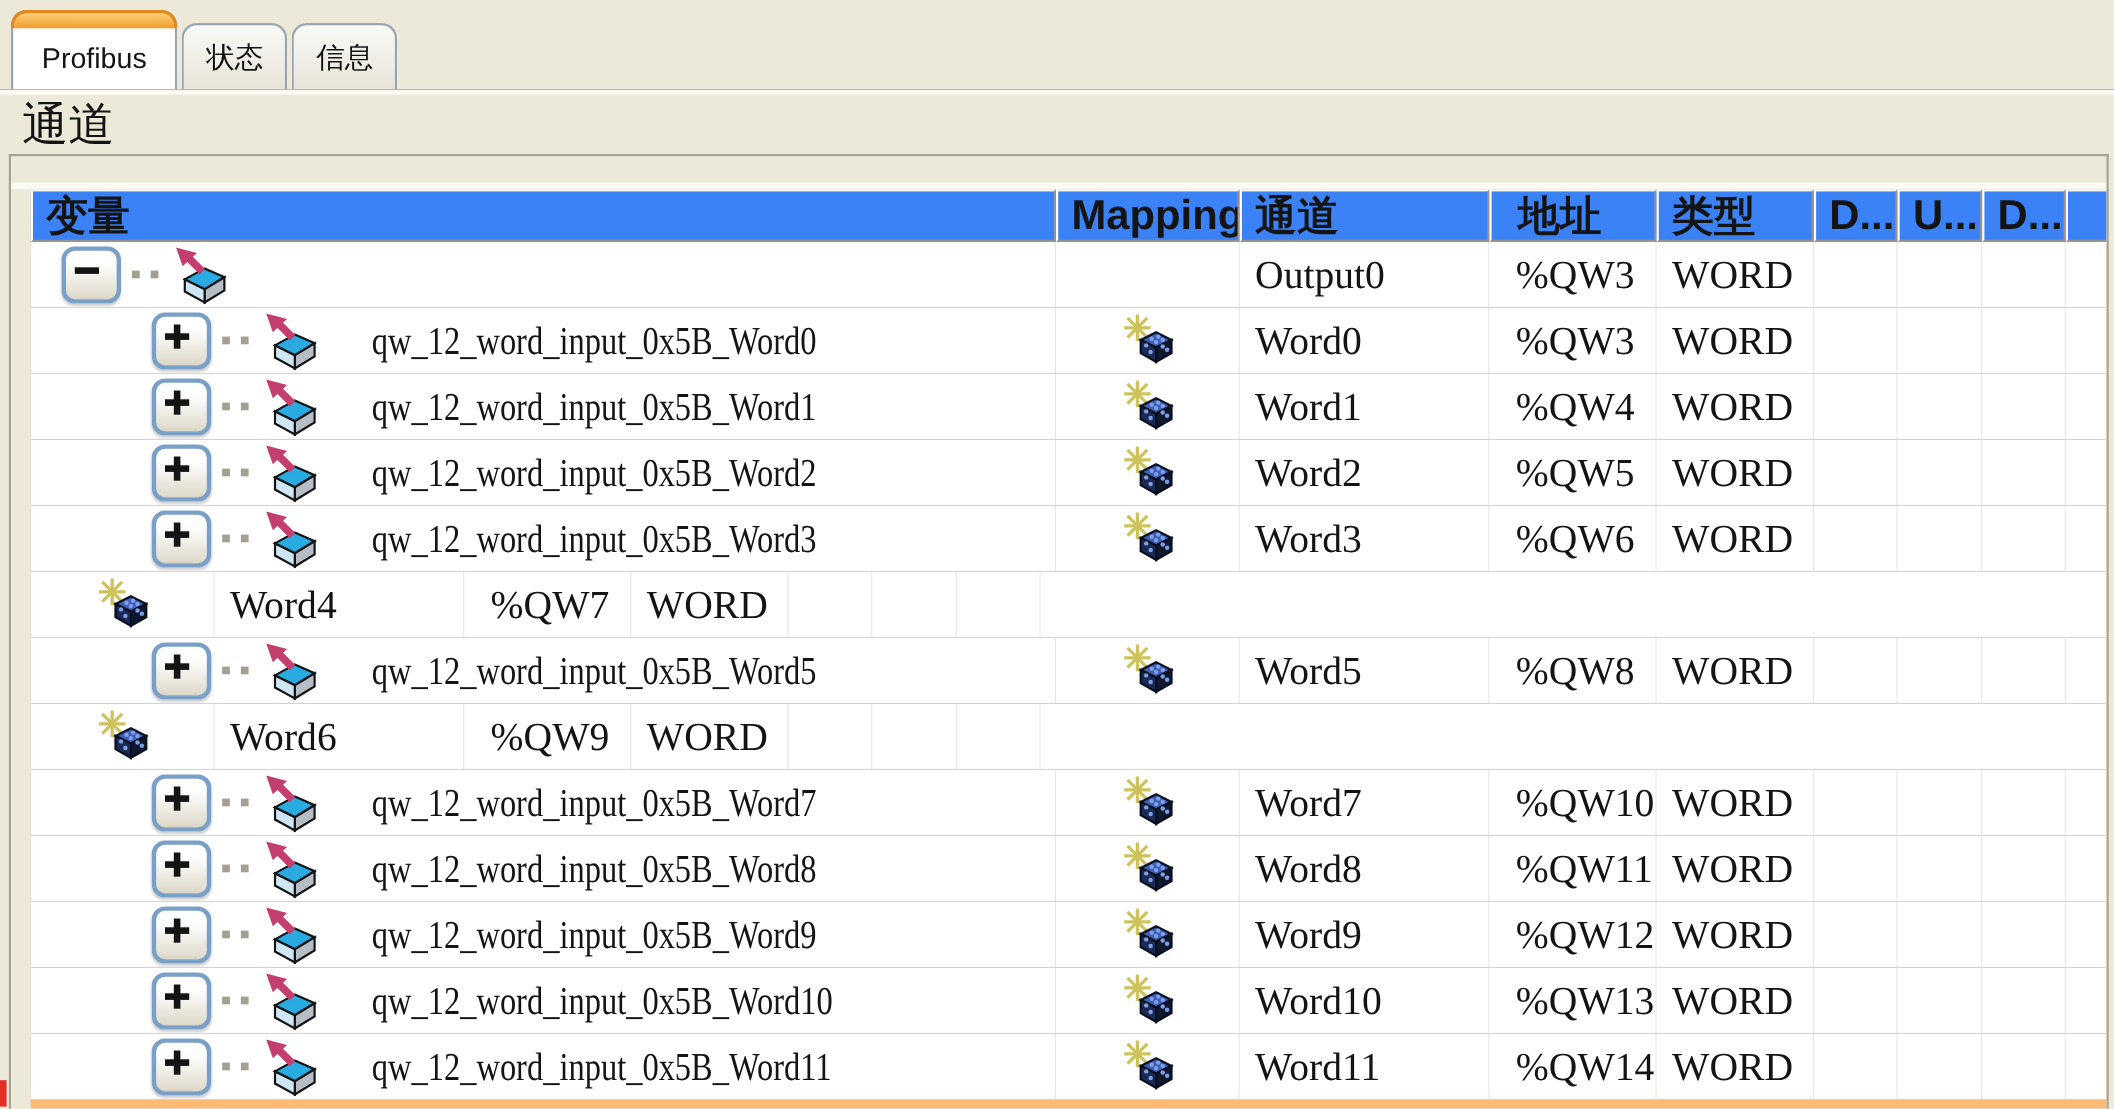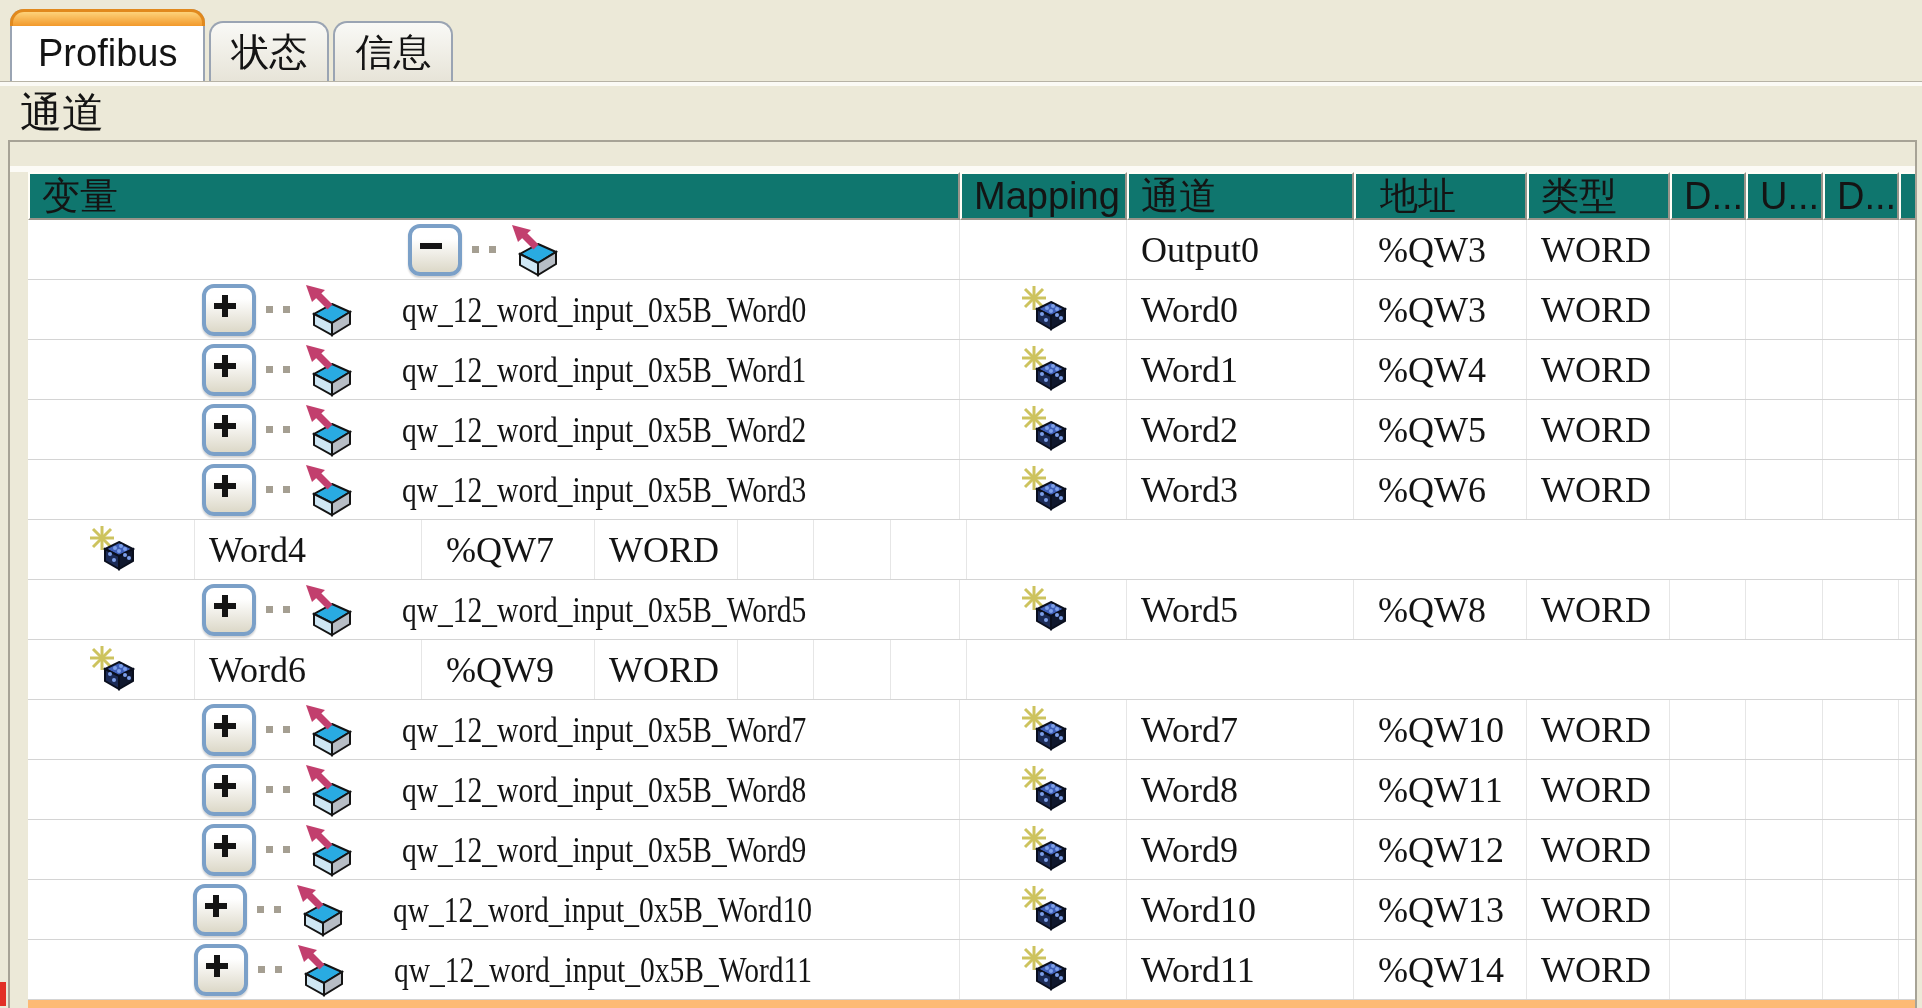--- a/index.html
+++ b/index.html
@@ -3,61 +3,61 @@
 <meta charset="utf-8">
 <style>
   html,body{margin:0;padding:0;}
   .screen{position:relative;width:1922px;height:1008px;overflow:hidden;background:#ece9d8;
           font-family:"Liberation Sans",sans-serif;color:#141414;}
 
   
   .tabbar{height:82px;display:flex;align-items:flex-end;padding-left:10px;
           border-bottom:1px solid #b7b3a6;box-sizing:border-box;}
   .tab{box-sizing:border-box;height:60px;display:flex;align-items:center;justify-content:center;
-       padding:0 20px;font-size:38px;background:linear-gradient(180deg,#f9f9f6,#e7e4d8);
+       padding:0 20px;font-size:26px;background:linear-gradient(180deg,#f9f9f6,#e7e4d8);
        border:2px solid #9aa4b3;border-bottom:none;border-radius:14px 14px 0 0;
        margin-right:4px;position:relative;cursor:default;}
   .tab.active{height:72px;background:#ffffff;z-index:2;padding:14px 26px 0 26px;}
   .tab-cap{position:absolute;top:-2px;left:-2px;right:-2px;height:17px;box-sizing:border-box;
        border-radius:14px 14px 0 0;border:3px solid #e1891d;border-bottom:none;
        background:linear-gradient(180deg,#fdd27a,#f2992b);}
 
   
   .label-band{height:58px;border-top:4px solid #fbfaf5;box-sizing:border-box;
        display:flex;align-items:center;padding-left:20px;font-size:42px;}
 
   
   .grid-frame{height:868px;margin:0 5px 0 8px;border:2px solid #a7a396;border-bottom:none;
        background:#ece9d8;overflow:hidden;box-sizing:border-box;}
   .grid-gutter{height:24px;border-bottom:6px solid #fcfbf6;}
   .grid-inner{margin-left:18px;height:calc(100% - 30px);display:flex;flex-direction:column;}
 
   .grid-header{display:flex;height:48px;flex:none;}
   .hcell{box-sizing:border-box;flex:none;display:flex;align-items:center;padding-left:12px;
-       font-size:38px;white-space:nowrap;overflow:hidden;background:#0f766e;
+       font-size:38px;white-space:nowrap;overflow:hidden;background:#3b82f6;
        border-top:2px solid #fffef7;border-left:2px solid #fffef7;
-       border-right:2px solid #98948a;border-bottom:2px solid #98948a;}
+       border-right:2px solid #98948a;border-bottom:2px solid #98948a;font-weight:bold;}
 
   .grid-body{flex:1;background:#fdba74;overflow:hidden;font-family:Liberation Serif, serif;}
   .grid-row{display:flex;height:60px;box-sizing:border-box;background:#fff;
        border-bottom:1px solid #d4d4d4;}
   .cell{box-sizing:border-box;flex:none;display:flex;align-items:center;padding-left:14px;
        font-size:36px;white-space:nowrap;overflow:hidden;border-right:1px solid #e6e6e6;}
 
   .col-var {width:932px;}
   .col-map {width:167px;}
   .col-ch  {width:227px;}
-  .col-addr{width:173px;padding-left:24px;}
+  .col-addr{width:152px;padding-left:24px;}
   .col-type{width:143px;}
   .col-d1  {width:76px;}
   .col-u   {width:77px;}
   .col-d2  {width:76px;}
   .col-last{flex:1;width:auto;border-right:none;}
 
-  .cell.col-var{padding-left:0;justify-content:center;}
+  .cell.col-var{padding-left:0;}
   .cell.col-map{padding-left:0;justify-content:center;}
 
   
   .indent{flex:none;width:82px;}
   .expander{position:relative;flex:none;width:46px;height:44px;margin-left:28px;
        border:4px solid #7ba0c8;border-radius:12px;box-sizing:content-box;
        background:linear-gradient(180deg,#ffffff 25%,#dcd8c8 100%);
        box-shadow:0 2px 2px rgba(0,0,0,.18);}
   .expander::before{content:"";position:absolute;left:8px;top:15px;width:22px;height:6px;background:#141414;}
   .expander.plus::after{content:"";position:absolute;left:16px;top:7px;width:6px;height:22px;background:#141414;}

